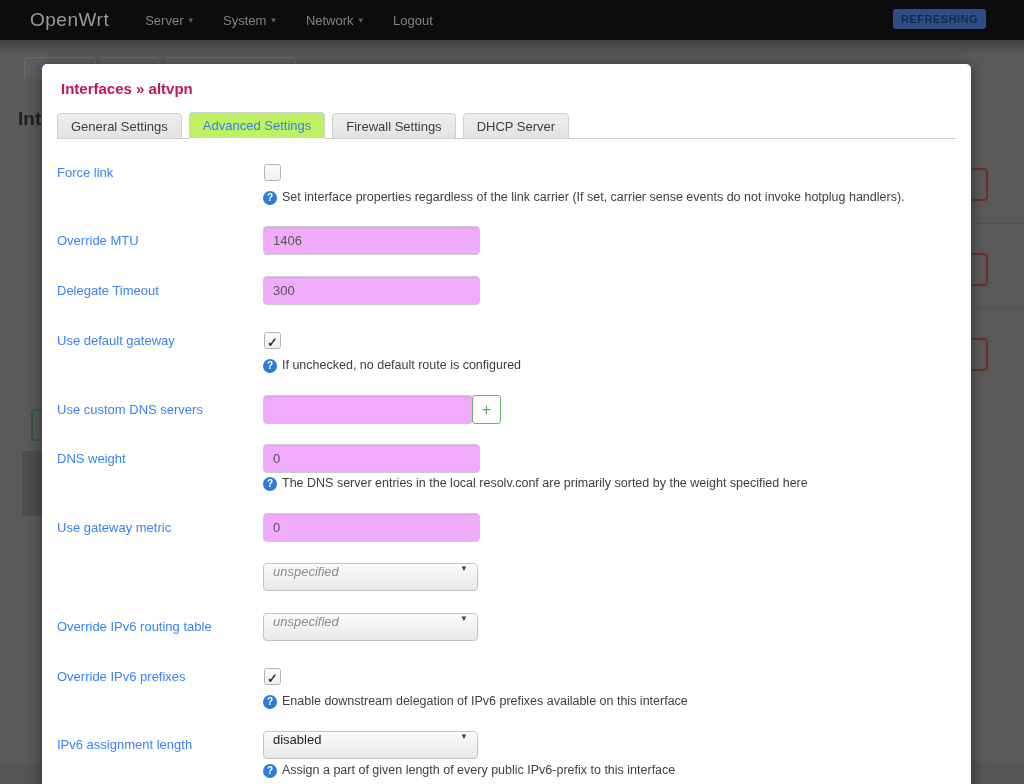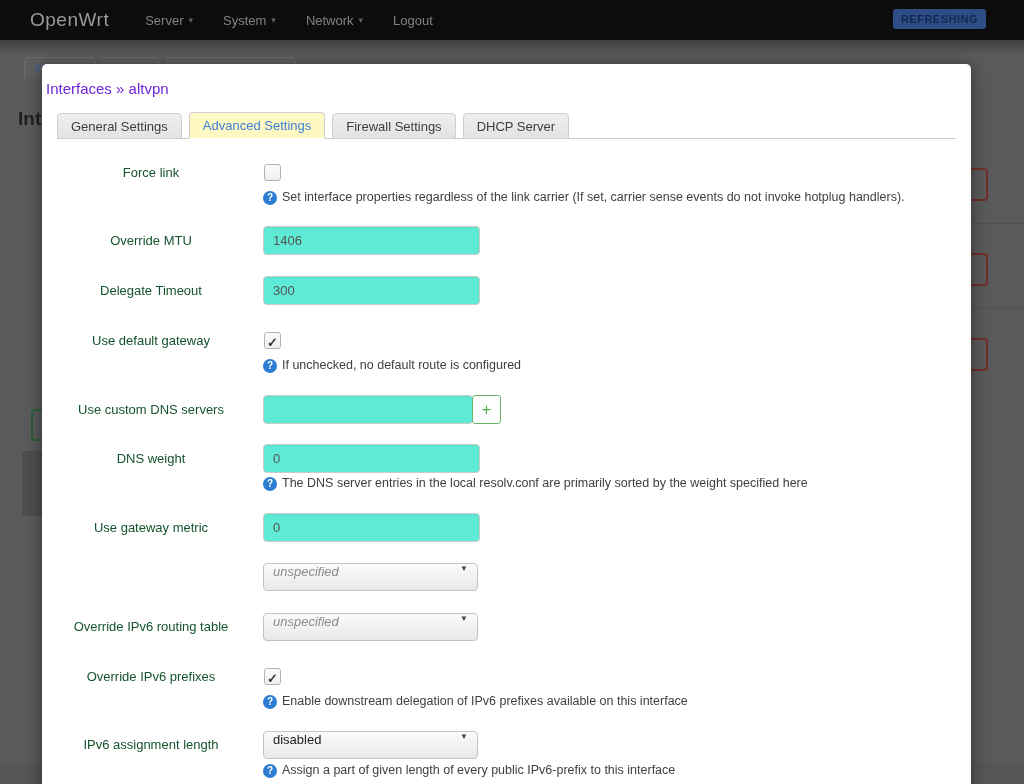--- a/index.html
+++ b/index.html
@@ -36,36 +36,36 @@
   .bg-red-btn{position:absolute;left:960px;width:24px;height:29px;
     border:2px solid #702e28;border-radius:4px;z-index:1;}
   .bg-line{position:absolute;left:956px;width:68px;height:1px;background:#515151;z-index:1;}
   .bg-footer{position:absolute;left:0;top:762px;width:1024px;height:22px;background:#565656;z-index:1;}
   
   .modal{
     position:absolute;left:42px;top:64px;width:929px;height:760px;
     background:#ffffff;border-radius:5px 5px 0 0;z-index:5;
     box-shadow:0 2px 16px rgba(0,0,0,.45);
   }
-  .modal-title{position:absolute;left:4px;top:16px;font-size:15px;font-weight:normal;color:#6d28d9;}
+  .modal-title{position:absolute;left:19px;top:16px;font-size:15px;font-weight:bold;color:#be185d;}
   .tabs{position:absolute;left:15px;top:48px;display:flex;gap:7px;z-index:6;align-items:center;}
   .tab{
     height:26px;line-height:26px;padding:0 13px;font-size:13px;color:#3d3d3d;
     background:linear-gradient(#efefef,#e3e3e3);
     border:1px solid #cfcfcf;border-radius:4px 4px 0 0;box-sizing:border-box;cursor:default;
   }
-  .tab.active{background:#fef9c3;color:#3d7fd9;border-bottom:1px solid #ffffff;height:27px;}
+  .tab.active{background:#bef264;color:#3d7fd9;border-bottom:1px solid #ffffff;height:27px;}
   .tabline{position:absolute;left:15px;top:74px;width:899px;height:1px;background:#cccccc;}
   
-  .flabel{position:absolute;left:15px;width:188px;text-align:center;
-    font-size:13px;color:#14532d;white-space:nowrap;}
+  .flabel{position:absolute;left:15px;width:188px;text-align:left;
+    font-size:13px;color:#3b82f6;white-space:nowrap;}
   .tinput{
     position:absolute;left:221px;width:217px;height:29px;box-sizing:border-box;
     border:1px solid #cbcbcb;border-radius:4px;padding:0 9px;font-size:13px;color:#555;
-    background:#5eead4;box-shadow:inset 0 1px 2px rgba(0,0,0,.05);outline:none;
+    background:#f0abfc;box-shadow:inset 0 1px 2px rgba(0,0,0,.05);outline:none;
     font-family:"Liberation Sans", sans-serif;
   }
   .tinput.short{width:210px;}
   .addbtn{
     position:absolute;left:430px;width:29px;height:29px;box-sizing:border-box;
     background:#fff;border:1px solid #69b669;border-radius:3px;color:#4faf4f;
     font-size:16px;line-height:26px;text-align:center;cursor:pointer;z-index:7;
   }
   .cb{
     position:absolute;left:222px;width:17px;height:17px;box-sizing:border-box;

